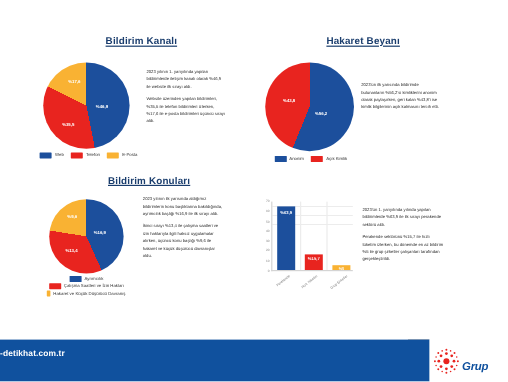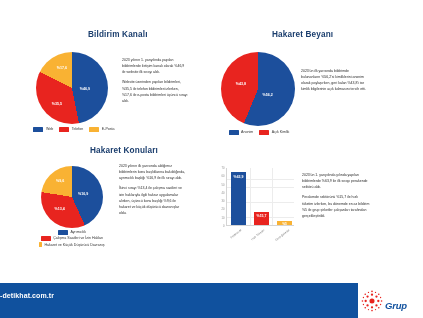--- a/index.html
+++ b/index.html
@@ -11,20 +11,21 @@
   }
   .page { position: relative; width: 423px; height: 318px; background: #fff; }
 
   .chart-title {
     position: absolute;
     font-size: 8.2px;
     font-weight: bold;
     color: #1a3d6d;
     letter-spacing: 0.15px;
     white-space: nowrap;
+    text-decoration: underline;
   }
 
   .para {
     position: absolute;
     font-size: 3.5px;
     line-height: 1.75;
     color: #2a2a2a;
     text-align: left;
   }
   .para p { margin-bottom: 4px; }
@@ -201,21 +202,21 @@
         <span class="legend-swatch" style="background:#e8241f"></span>
         <span class="legend-text">Açık Kimlik</span>
       </div>
     </div>
   </div>
 
   <div class="para" style="left:301px; top:68px; width:66px;">
     <p>2023'ün ilk yarısında bildirimde bulunanların %56,2'si kimliklerini anonim olarak paylaşırken, geri kalan %43,8'i ise kimlik bilgilerinin açık kalmasını tercih etti.</p>
   </div>
 
-  <div class="chart-title" style="left:90px; top:146px;">Hakaret Konuları</div>
+  <div class="chart-title" style="left:90px; top:146px;">Bildirim Konuları</div>
 
   <div class="pie-wrap" style="left:26px; top:166px; width:92px; height:82px;">
     <div class="pie" style="width:62px;height:62px;left:15px;top:0;position:absolute;
          background: conic-gradient(
             #1c4f9c 0deg 155.7deg,
             #e8241f 155.7deg 279.2deg,
             #f9b233 279.2deg 360deg);">
       <div class="slice-label" style="left:68%; top:45%;">%16,9</div>
       <div class="slice-label" style="left:30%; top:70%;">%13,4</div>
       <div class="slice-label" style="left:31%; top:24%;">%9,6</div>

